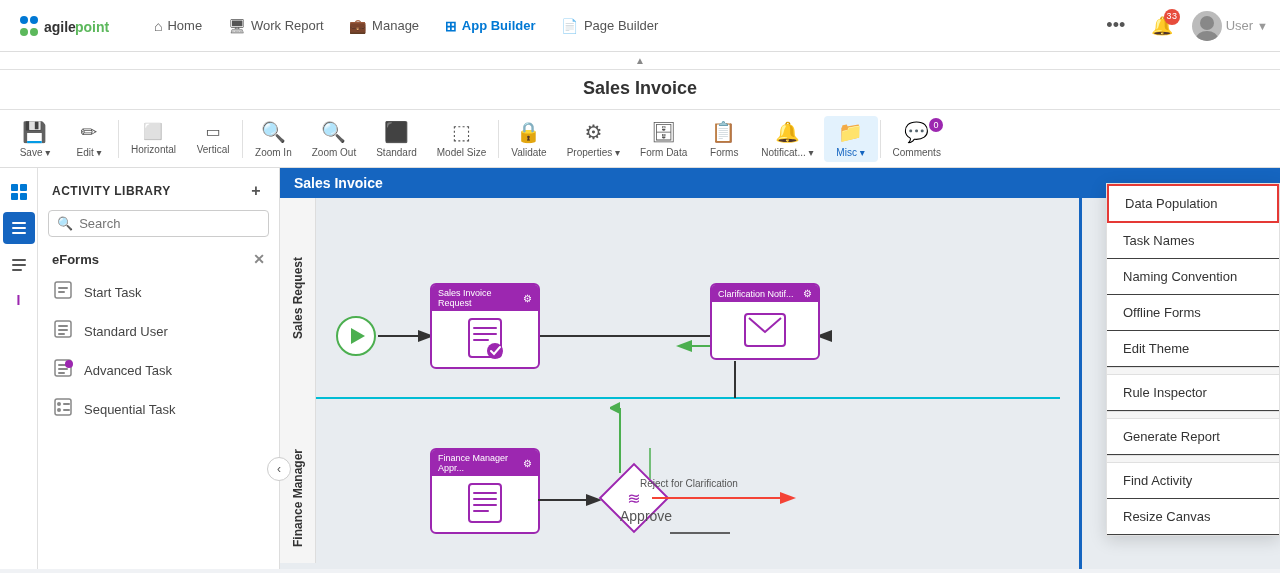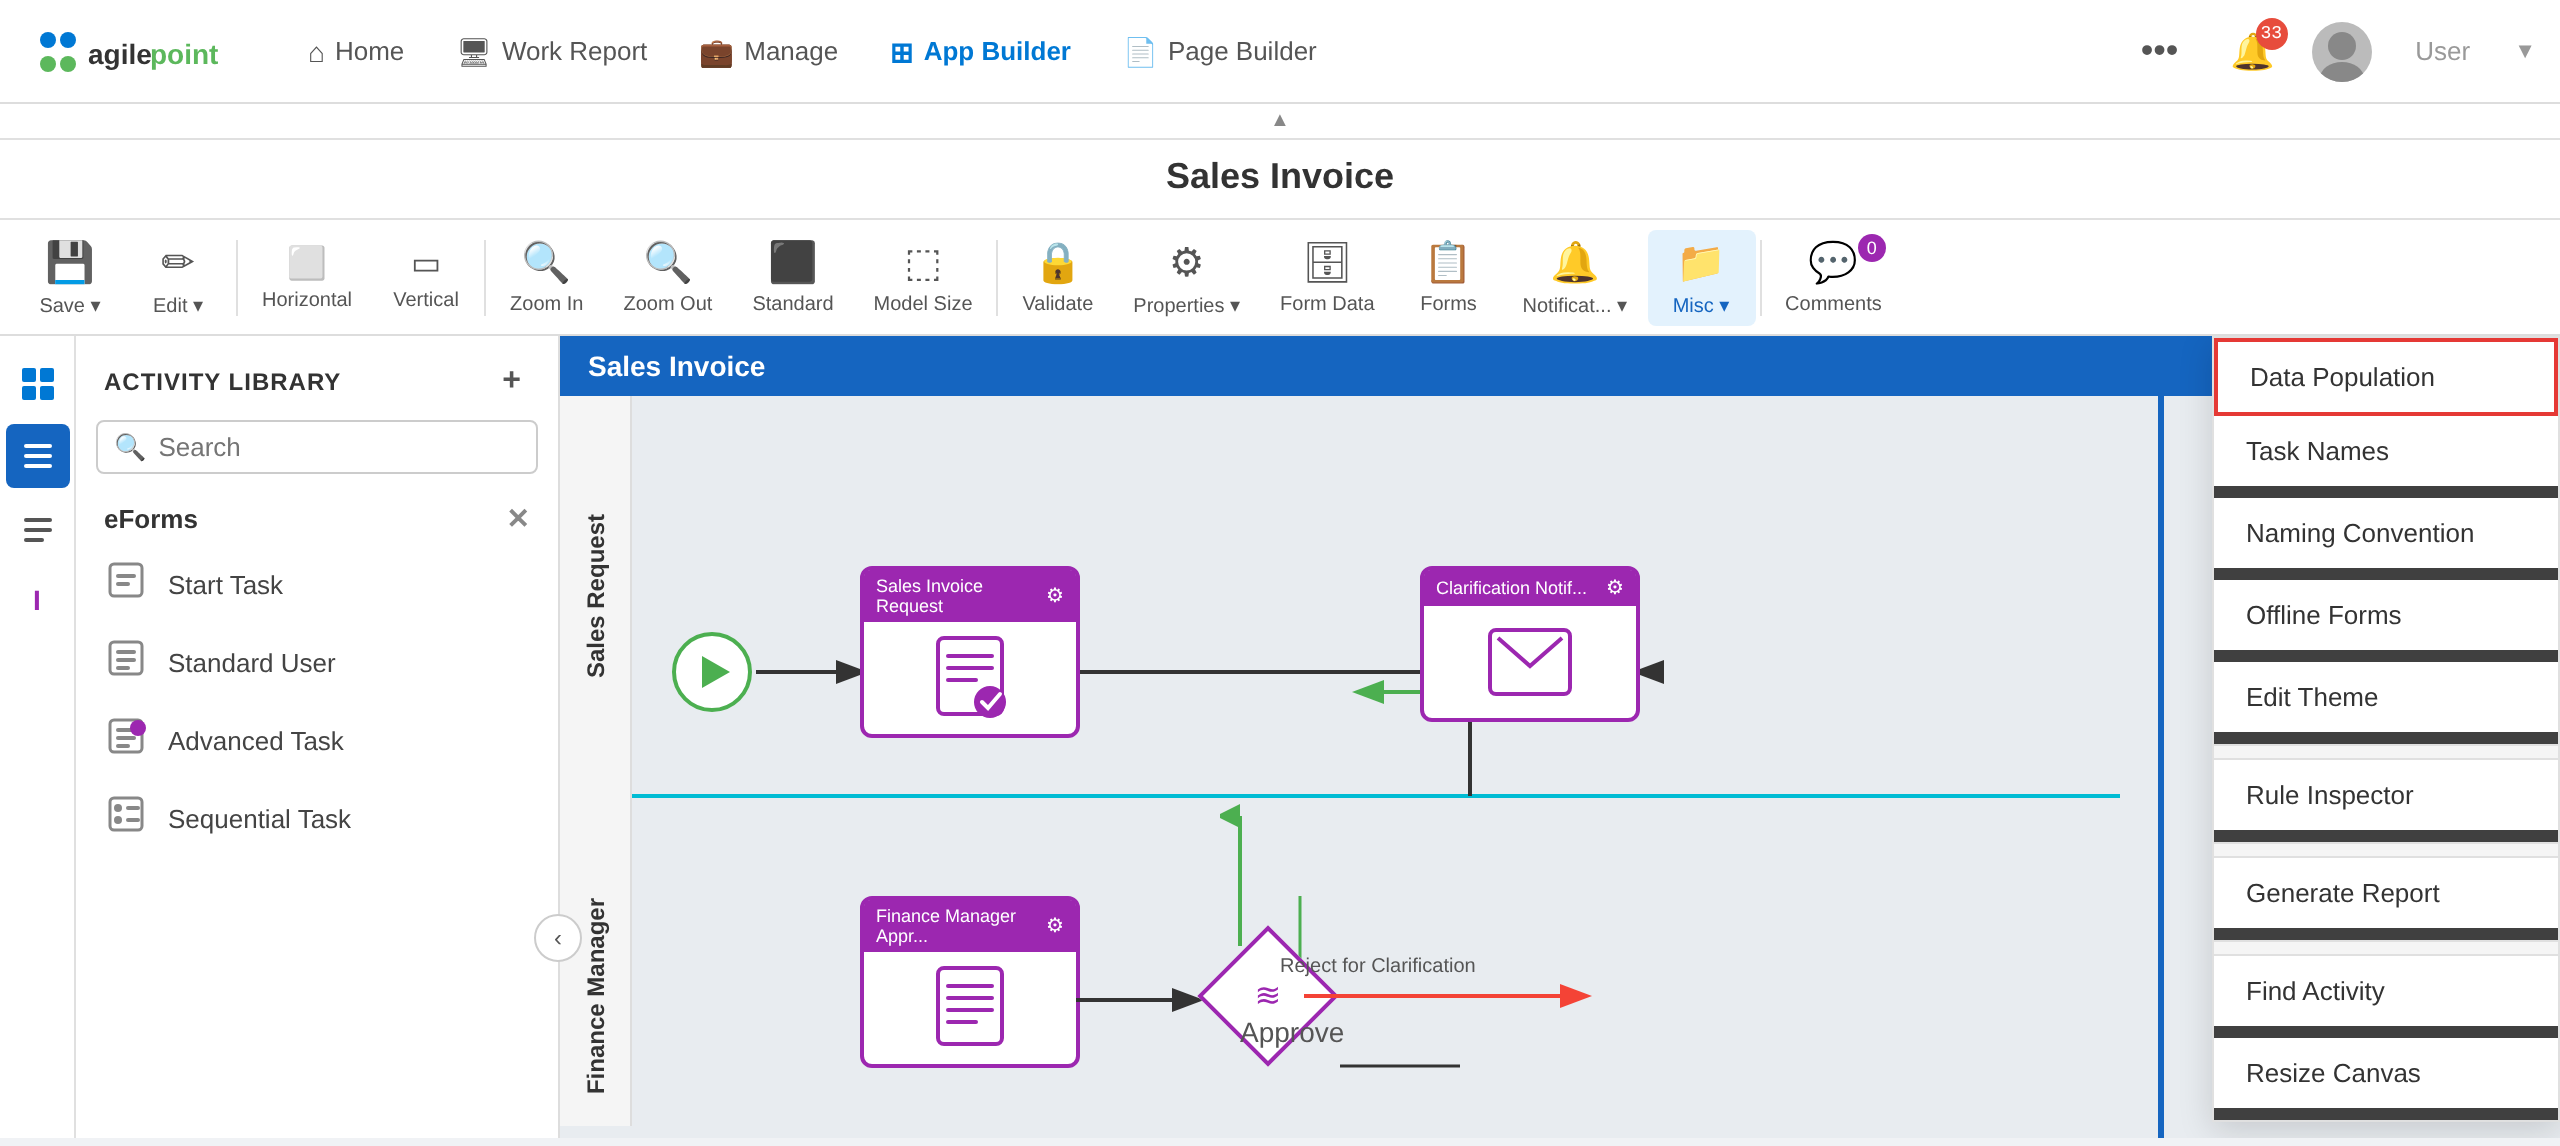--- a/index.html
+++ b/index.html
@@ -18,21 +18,21 @@
     .nav-item.active { color: #0078d4; font-weight: 600; }
     .nav-icon { font-size: 14px; }
     .nav-right { margin-left: auto; display: flex; align-items: center; gap: 10px; }
     .notif-btn { position: relative; cursor: pointer; padding: 4px 8px; }
     .notif-badge {
       position: absolute; top: -2px; right: 2px;
       background: #e74c3c; color: #fff; font-size: 9px;
       border-radius: 50%; width: 16px; height: 16px;
       display: flex; align-items: center; justify-content: center; font-family: Liberation Mono, monospace;
     }
-    .user-area { display: flex; align-items: center; gap: 22px; cursor: pointer; }
+    .user-area { display: flex; align-items: center; gap: 4px; cursor: pointer; }
     .avatar { width: 30px; height: 30px; border-radius: 50%; background: #ccc; }
     .more-btn { cursor: pointer; color: #555; font-size: 18px; padding: 4px 8px; }
 
     
     .collapse-bar {
       display: flex; justify-content: center; align-items: center;
       height: 18px; background: #fff; border-bottom: 1px solid #e0e0e0; cursor: pointer;
     }
     .collapse-bar span { color: #888; font-size: 10px; }
 
@@ -148,21 +148,21 @@
 
     
     .dropdown-menu {
       position: absolute; right: 0; top: 0;
       width: 200px; background: #fff;
       box-shadow: 0 4px 16px rgba(0,0,0,0.15);
       border: 1px solid #e0e0e0; z-index: 100;
     }
     .dropdown-item {
       padding: 10px 16px; cursor: pointer; font-size: 13px; color: #333;
-      border-bottom: 6px solid #404040;
+      border-bottom: 1px solid #404040;
     }
     .dropdown-item.highlighted {
       background: #fff; border: 2px solid #e53935; color: #333; font-weight: 500;
     }
     .dropdown-sep { height: 8px; background: #f5f5f5; border-top: 1px solid #e0e0e0; border-bottom: 1px solid #e0e0e0; }
 
     
     .canvas-svg { position: absolute; top: 0; left: 0; width: 100%; height: 100%; pointer-events: none; }
   </style>
 </head>
@@ -520,21 +520,21 @@
           <defs>
             <marker id="arr-r" markerWidth="8" markerHeight="8" refX="6" refY="3" orient="auto">
               <path d="M0,0 L0,6 L8,3 z" fill="#f44336"></path>
             </marker>
           </defs>
           <line x1="0" y1="10" x2="140" y2="10" stroke="#f44336" stroke-width="2" marker-end="url(#arr-r)"></line>
         </svg>
       </div>
     </div>
 
-    <div class="dropdown-menu" style="top:0;right:0;width:174px;margin-left:48px;">
+    <div class="dropdown-menu" style="top:15px;right:0;width:174px;margin-left:48px;">
       <div class="dropdown-item highlighted">Data Population</div>
       <div class="dropdown-item">Task Names</div>
       <div class="dropdown-item">Naming Convention</div>
       <div class="dropdown-item">Offline Forms</div>
       <div class="dropdown-item">Edit Theme</div>
       <div class="dropdown-sep"></div>
       <div class="dropdown-item">Rule Inspector</div>
       <div class="dropdown-sep"></div>
       <div class="dropdown-item">Generate Report</div>
       <div class="dropdown-sep"></div>

